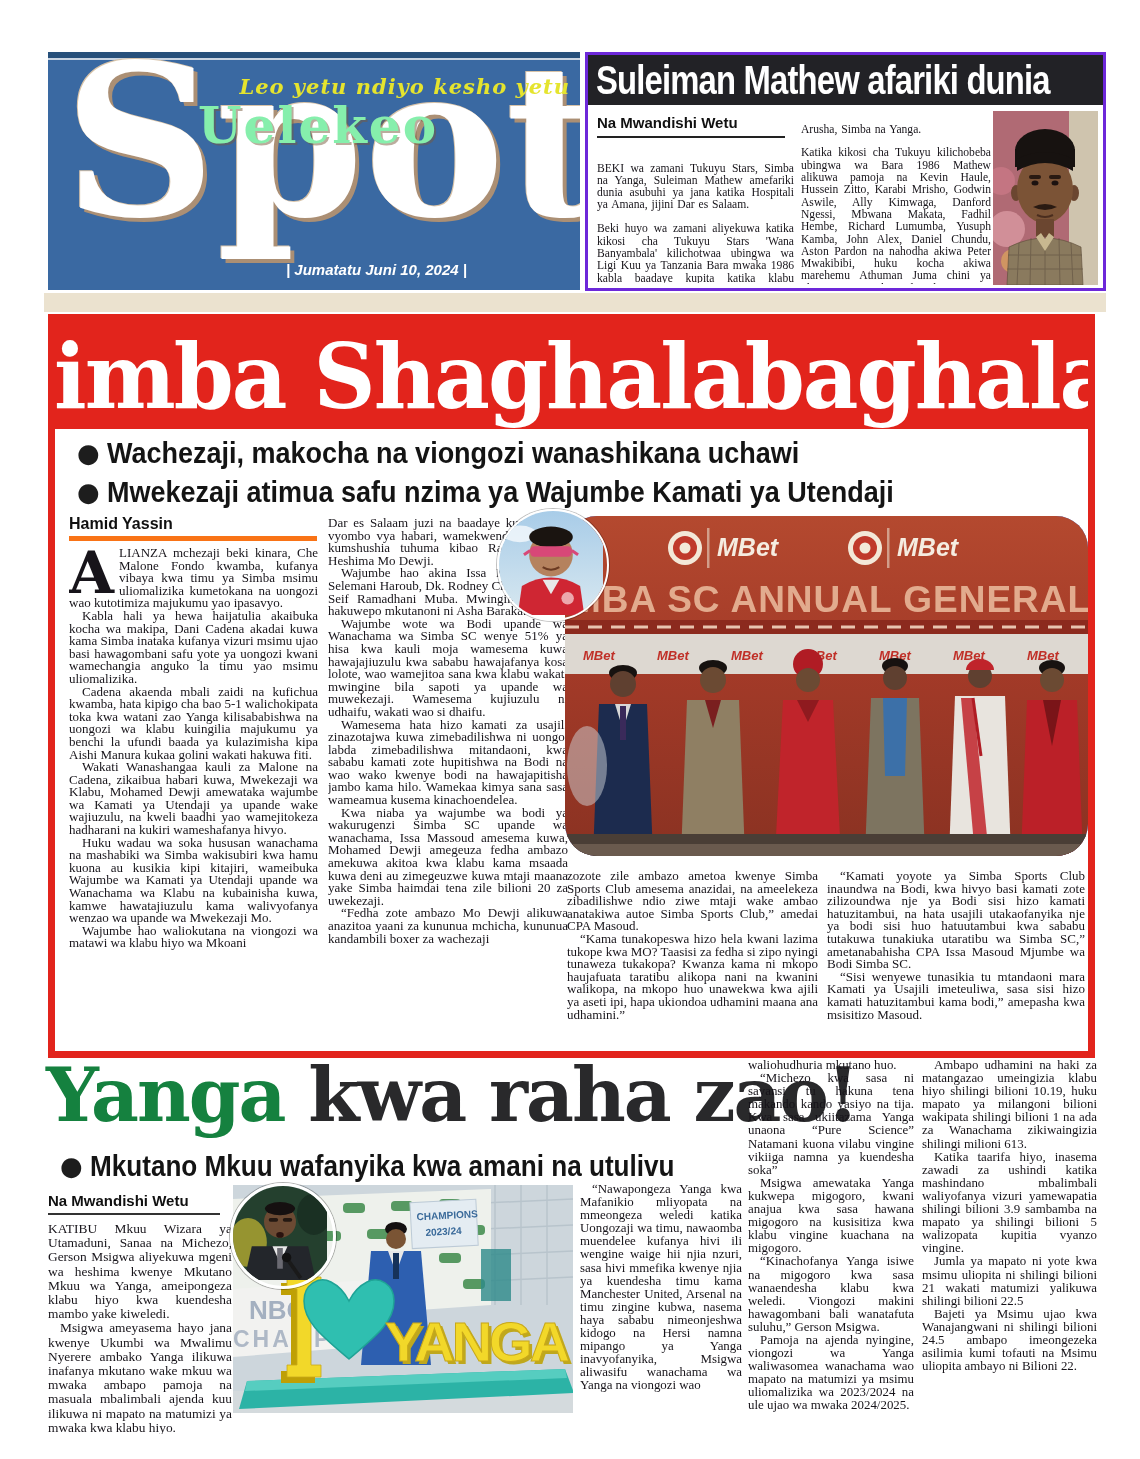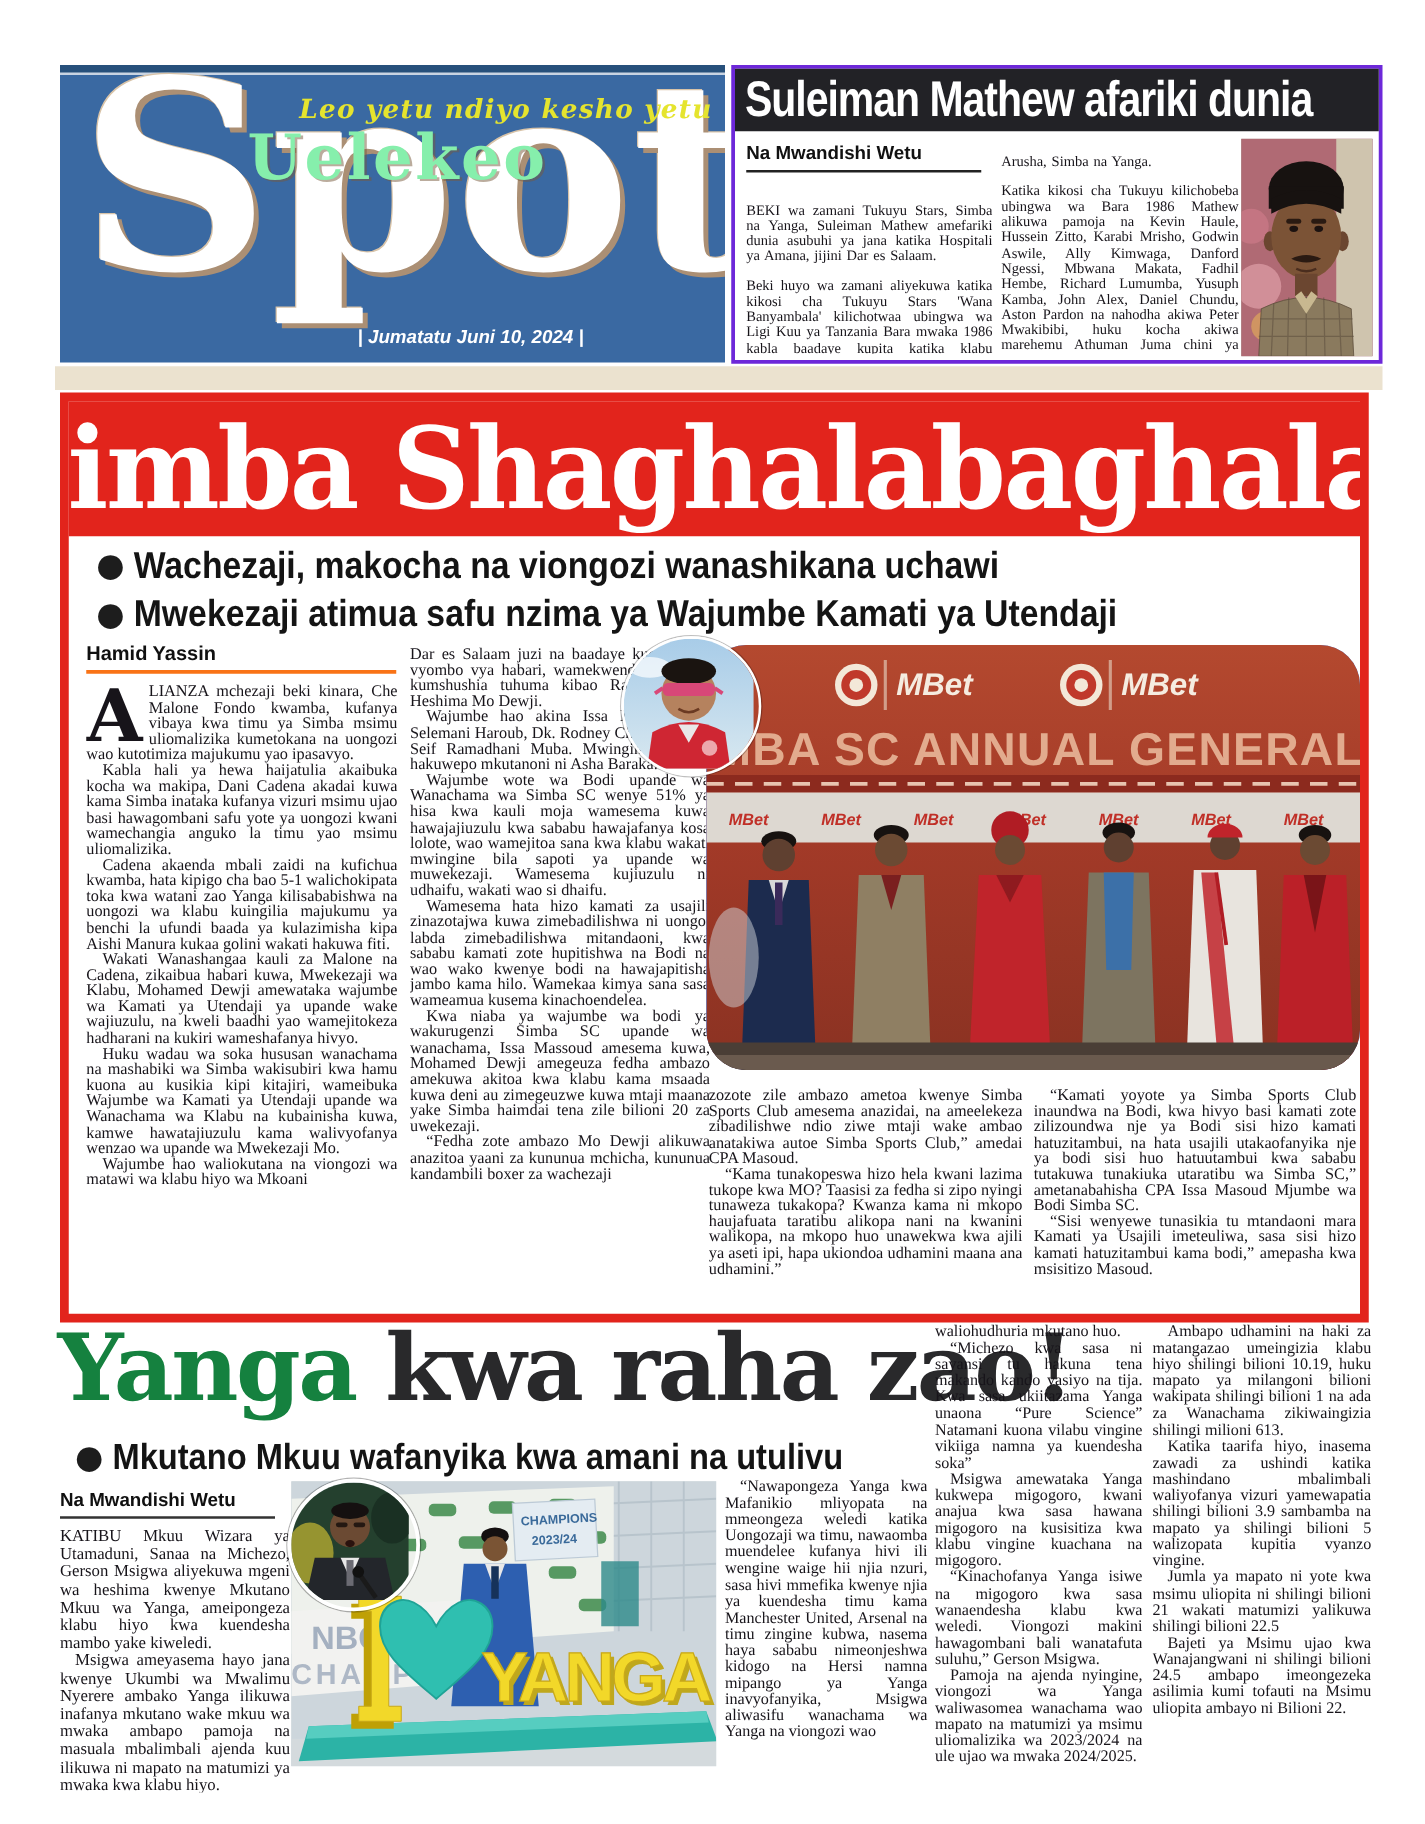--- a/index.html
+++ b/index.html
@@ -40,21 +40,21 @@
   .simba-banner{position:absolute;left:0;top:0;width:100%;height:108px;background:#e2241c;display:flex;
                 align-items:center;justify-content:center;overflow:hidden;}
   .simba-banner span{font-family:"DejaVu Serif",serif;font-weight:bold;font-size:86px;color:#fff;letter-spacing:-2px;
                      white-space:nowrap;transform:scale(1,1.05);}
   .simba-bullets{position:absolute;left:22px;top:112px;}
   .bullet-row{display:flex;align-items:center;height:39px;}
   .bullet-dot{font-size:26px;line-height:1;margin-right:7px;color:#1d1d1d;font-family:"DejaVu Sans",sans-serif;}
   .bullet-text{font-family:"Liberation Sans",sans-serif;font-weight:bold;font-size:30px;color:#141414;
                transform:scaleX(.9);transform-origin:left center;white-space:nowrap;}
   .simba-byline{position:absolute;left:14px;top:194px;width:248px;font-family:"Liberation Sans",sans-serif;
-                font-weight:bold;font-size:16px;color:#101010;border-bottom:3px solid #f97316;padding-bottom:3px;}
+                font-weight:bold;font-size:16px;color:#101010;border-bottom:5px solid #f97316;padding-bottom:3px;}
   .news{font-size:13px;line-height:12.6px;text-align:justify;overflow:hidden;}
   .news p{margin:0;}
   .news p.ind{text-indent:13px;}
   .s-col1{position:absolute;left:14px;top:226px;width:249px;height:504px;}
   .s-col2{position:absolute;left:273px;top:196px;width:240px;height:534px;}
   .s-photo{position:absolute;left:510px;top:195px;width:523px;height:340px;overflow:hidden;background:#3b82f6;border-radius:32px;}
   .s-col3{position:absolute;left:512px;top:549px;width:251px;height:181px;}
   .s-col4{position:absolute;left:772px;top:549px;width:258px;height:181px;}
   .dropcap{float:left;font-family:"DejaVu Serif",serif;font-weight:bold;font-size:58px;line-height:46px;
            padding:3px 5px 0 0;color:#17141a;}

